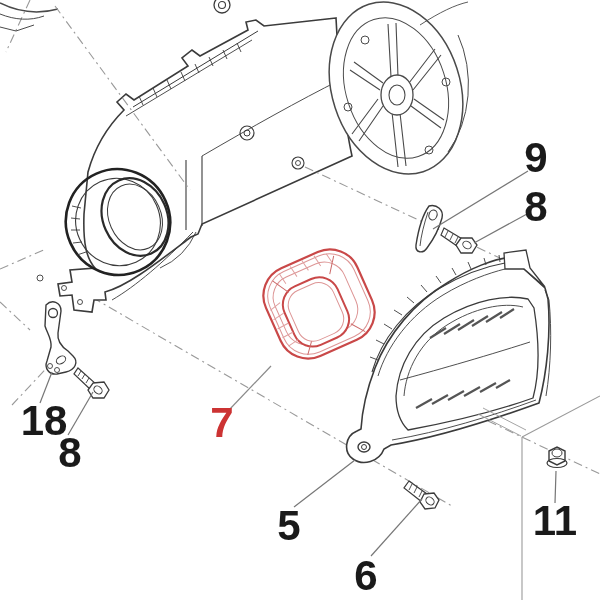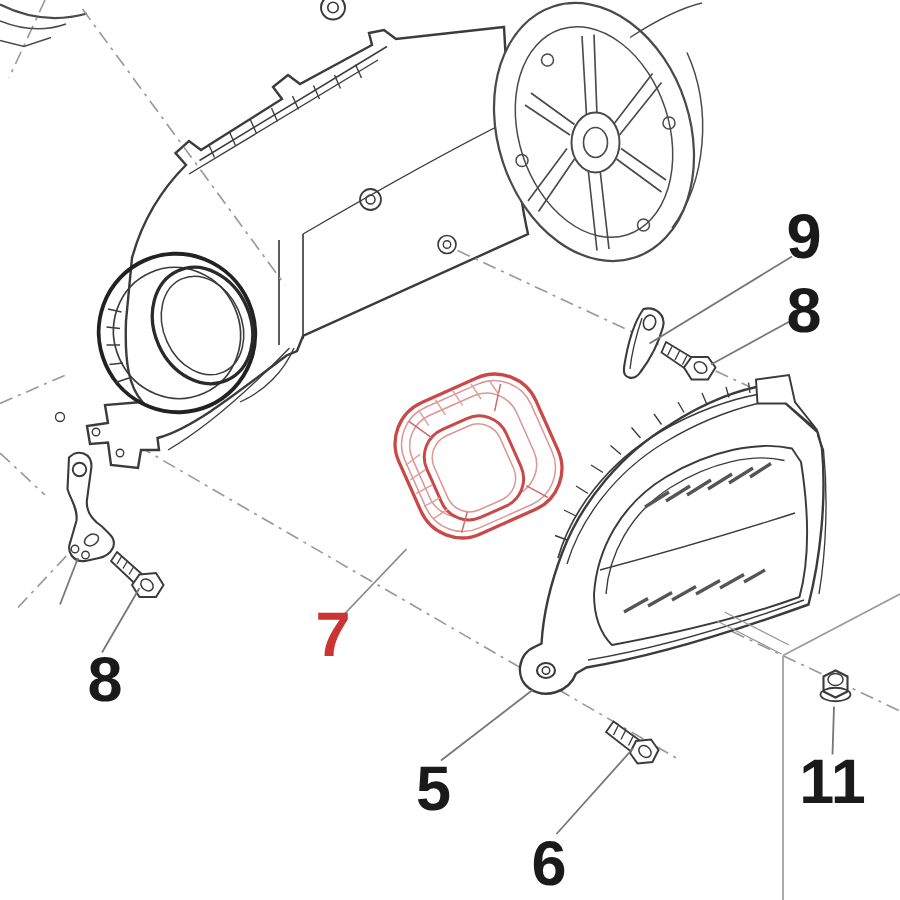--- a/index.html
+++ b/index.html
@@ -204,18 +204,19 @@
     <path d="M40,403 L52,372"></path>
     <path d="M68,435 L93,392"></path>
     <path d="M294,507 L355,460"></path>
     <path d="M371,556 L422,499"></path>
     <path d="M555,503 L556,471"></path>
   </g>
 </svg>
 
   <div class="callout" style="left: 536px; top: 158px; color: rgb(26, 26, 26);">9</div>
   <div class="callout" style="left: 536px; top: 207px; color: rgb(26, 26, 26);">8</div>
+  <div class="callout" style="left: 44px; top: 421px; color: rgb(26, 26, 26);">18</div>
   <div class="callout" style="left: 70px; top: 453px; color: rgb(26, 26, 26);">8</div>
   <div class="callout" style="left: 222px; top: 423px; color: rgb(204, 51, 51);">7</div>
   <div class="callout" style="left: 289px; top: 526px; color: rgb(26, 26, 26);">5</div>
   <div class="callout" style="left: 366px; top: 576px; color: rgb(26, 26, 26);">6</div>
   <div class="callout" style="left: 555px; top: 521px; color: rgb(26, 26, 26);">11</div>
 </div>
 
 </body></html>

